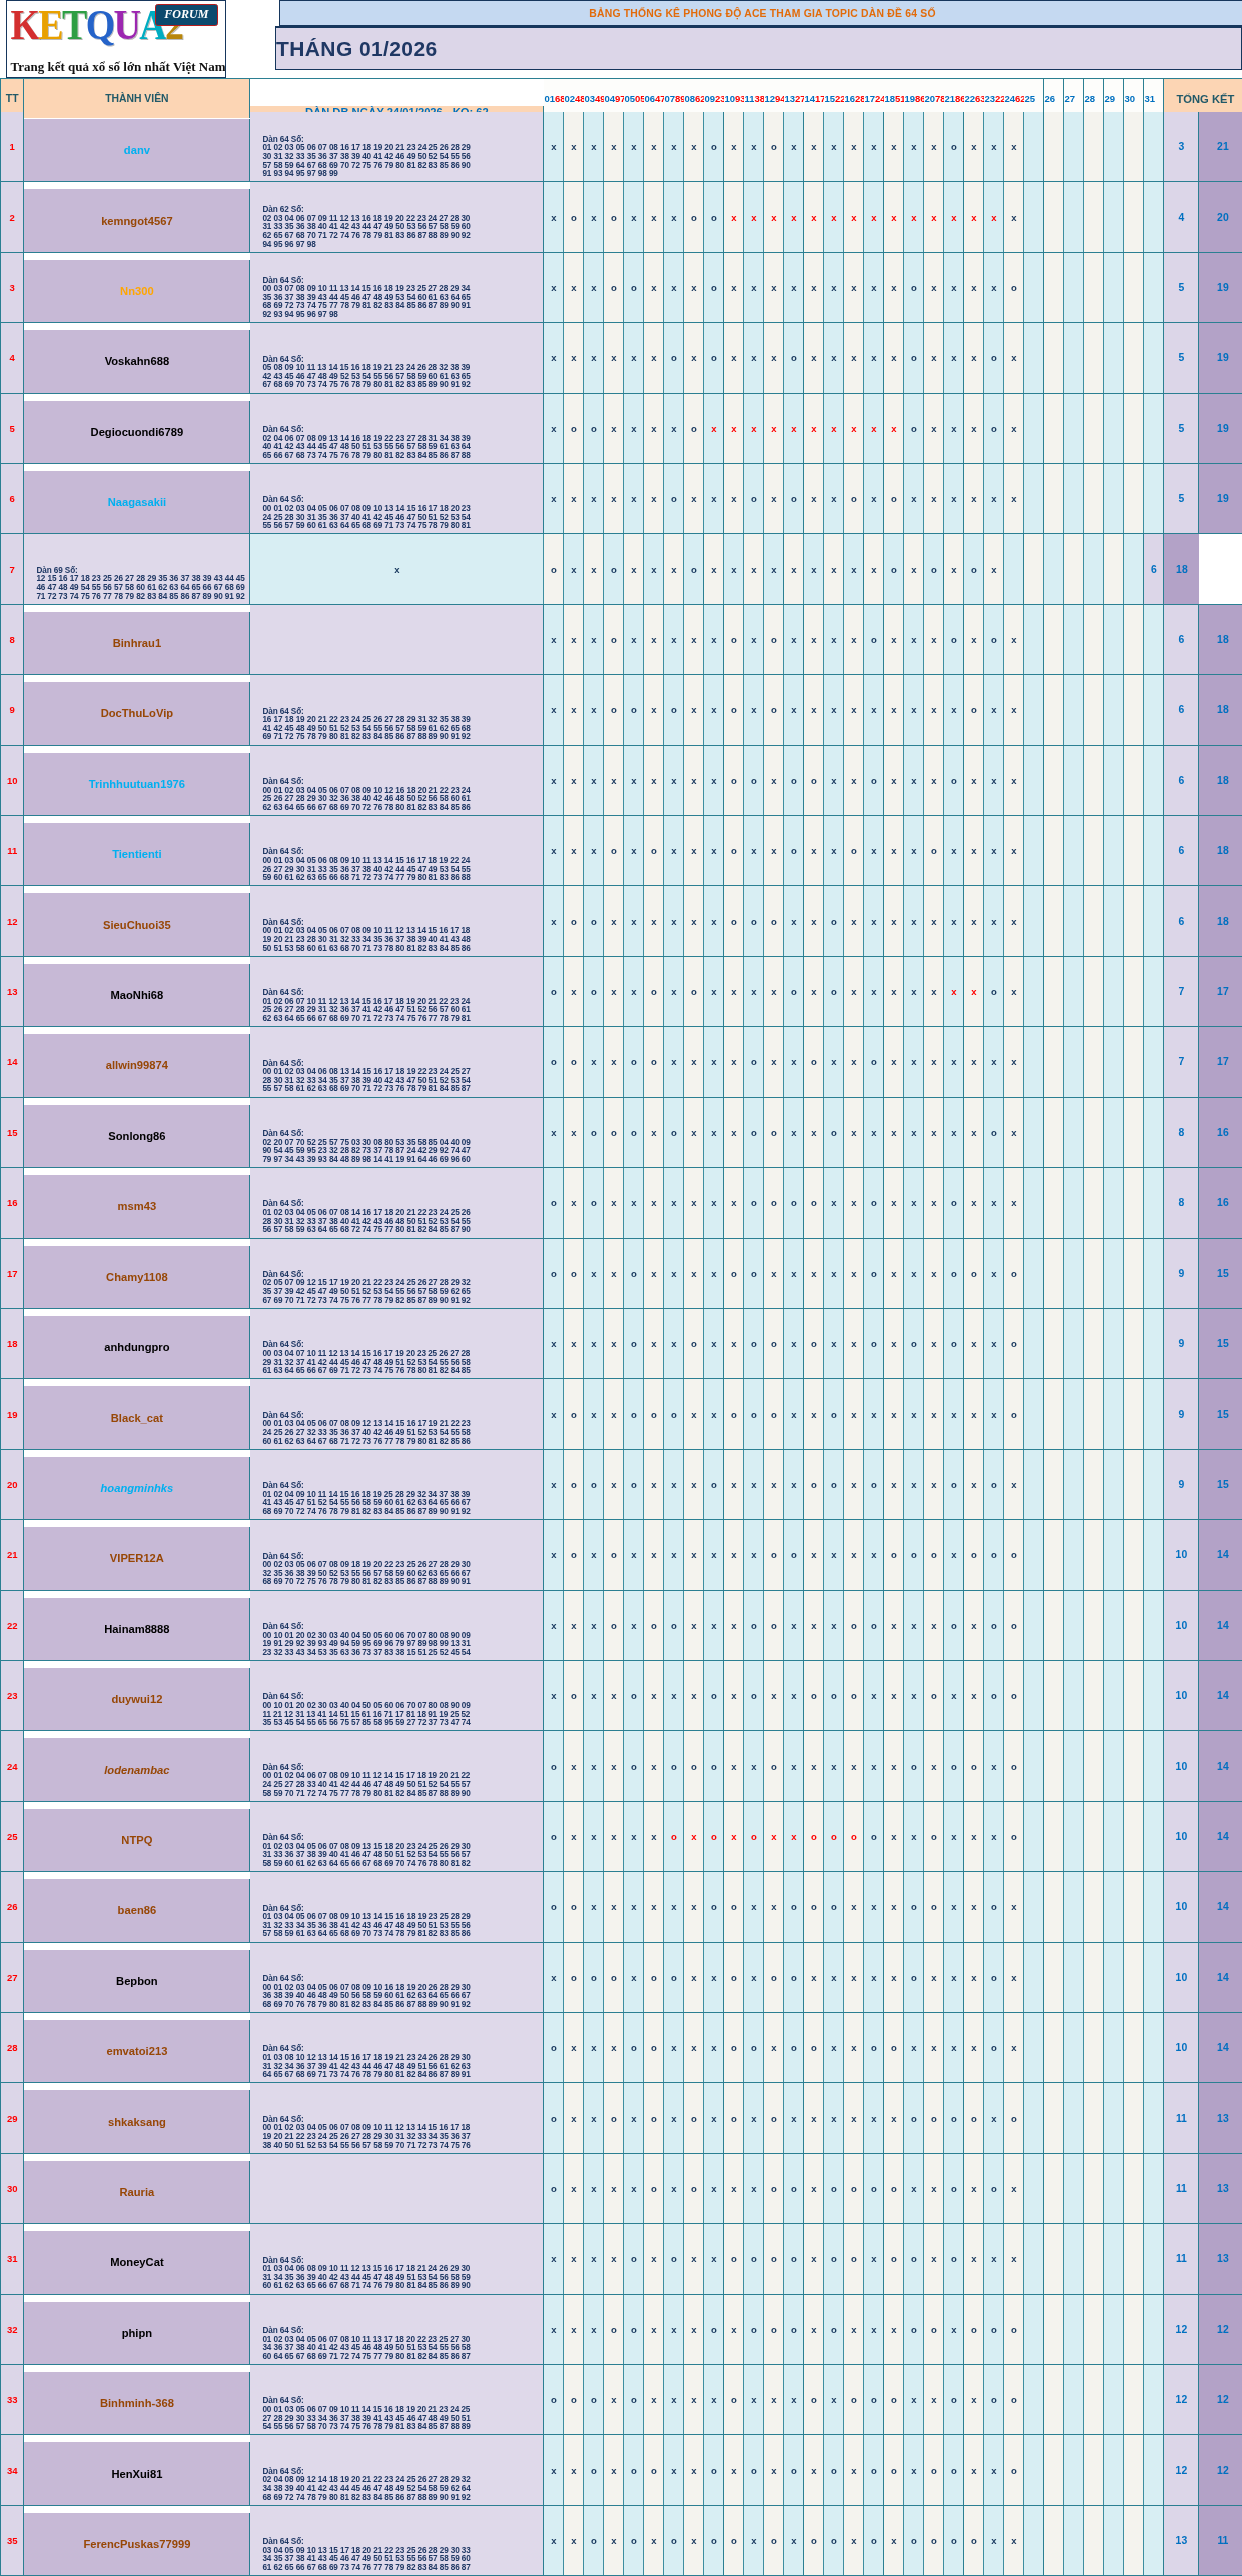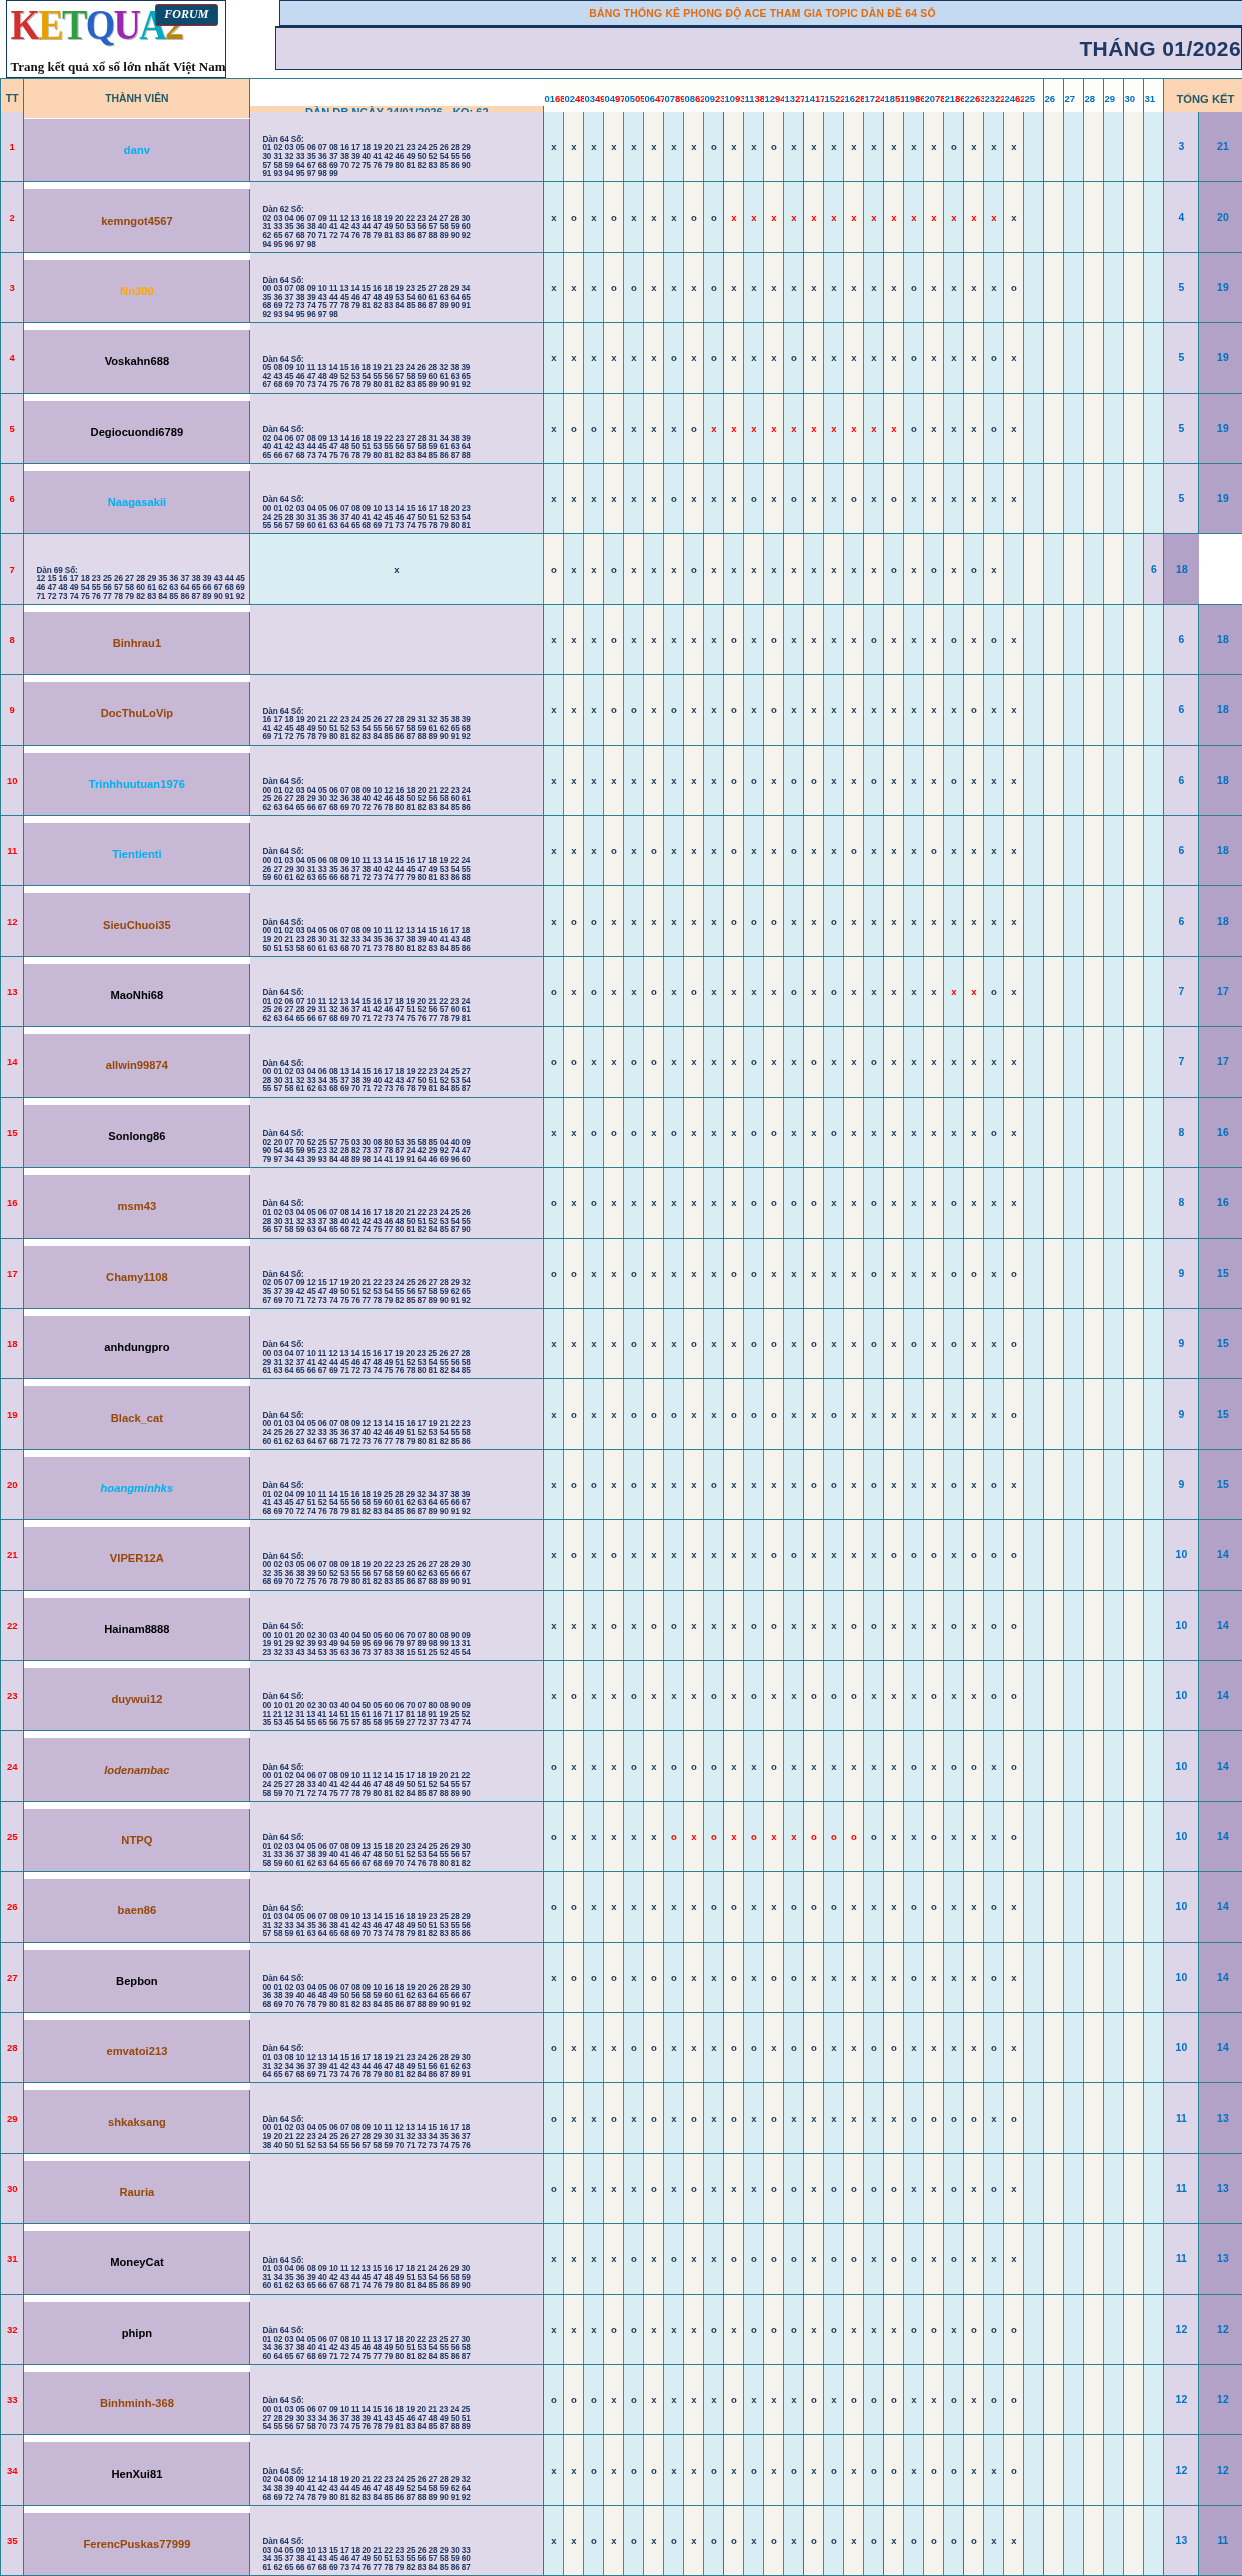--- a/index.html
+++ b/index.html
@@ -15,21 +15,21 @@
       text-shadow:0 0 1.7px #fff,0.9px 0.9px 0 rgba(0,0,0,.35);transform:scaleY(1.1);}
   .forum-badge{position:absolute;right:7px;top:2.6px;background:#0c4a6e;color:#fff;
       font-style:italic;font-weight:bold;font-size:12px;padding:2.6px 8.7px;border-radius:2.6px;
       border:0.9px solid #b71c1c;}
   .tagline{position:absolute;left:3.5px;bottom:1.7px;font-weight:bold;font-size:13px;color:#111;white-space:nowrap;}
 
   .title-bar{position:absolute;left:279px;top:0;width:967px;height:26px;background:#c5d9f1;
       border:1.7px solid #16365c;display:flex;align-items:center;justify-content:center;}
   .title-bar .t{color:#e26b0a;font-weight:bold;font-size:10.4px;letter-spacing:0.2px;}
   .month-bar{position:absolute;left:275px;top:26px;width:967px;height:44px;background:#dcd6e8;
-      border:1.7px solid #16365c;border-top:2.6px solid #16365c;display:flex;align-items:center;justify-content:flex-end;}
+      border:1.7px solid #16365c;border-top:2.6px solid #16365c;display:flex;align-items:center;justify-content:flex-start;}
   .month-bar .t{color:#1f3864;font-weight:bold;font-size:21px;letter-spacing:0.4px;}
 
   
   .hdr,.row{display:grid;grid-template-columns:23.4px 226px 294px repeat(31,20px) 35px 47px;}
 
   .hdr{position:absolute;left:0;top:78px;width:1243px;height:35px;
        border:1.7px solid #2b7f92;border-bottom:2.6px solid #2b7f92;}
   .hcell{background:#fcd5b4;color:#215968;font-weight:bold;display:flex;align-items:center;
          justify-content:center;border-right:0.9px solid #2b7f92;font-size:10.4px;}
   .hcell.dan-h{color:#0070c0;font-size:11.2px;margin-top:27px;}

